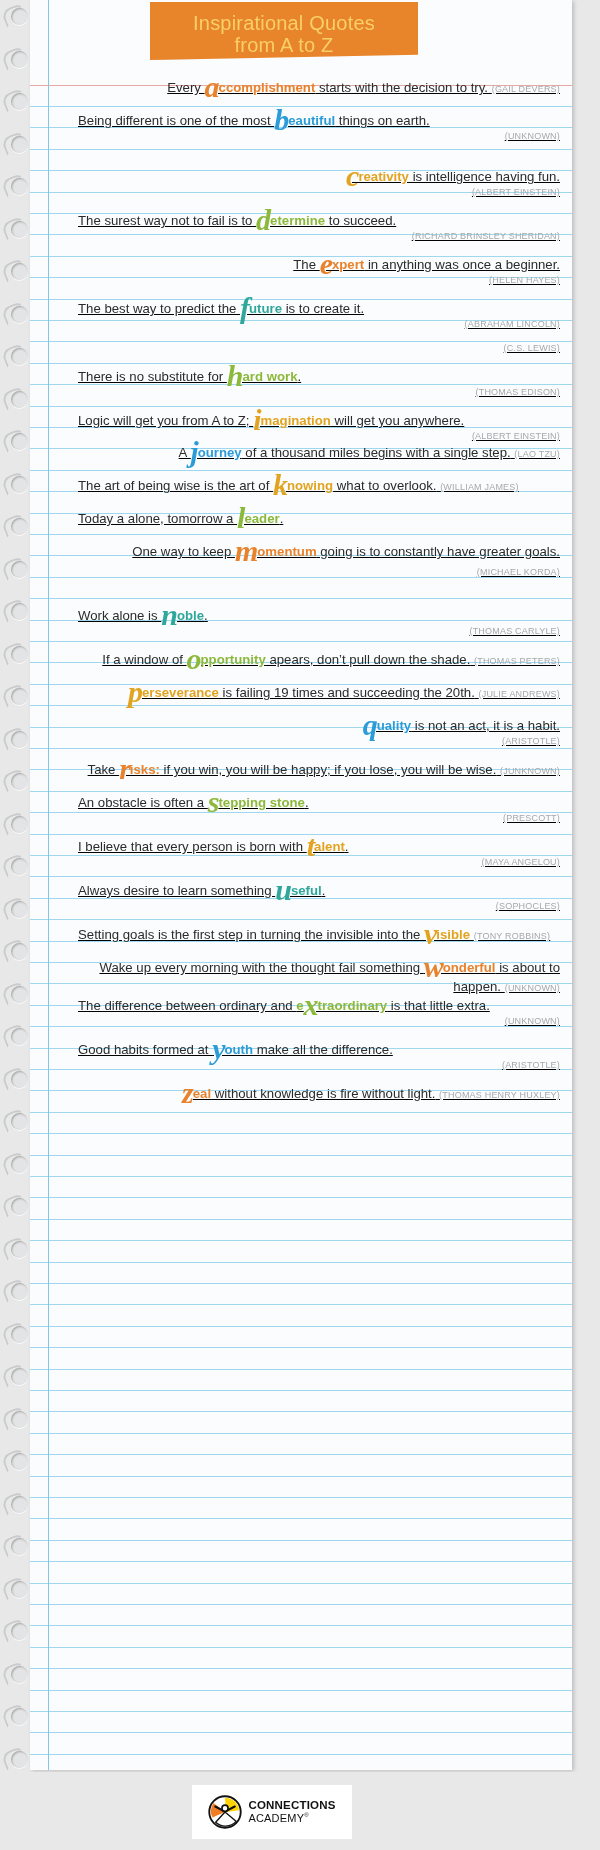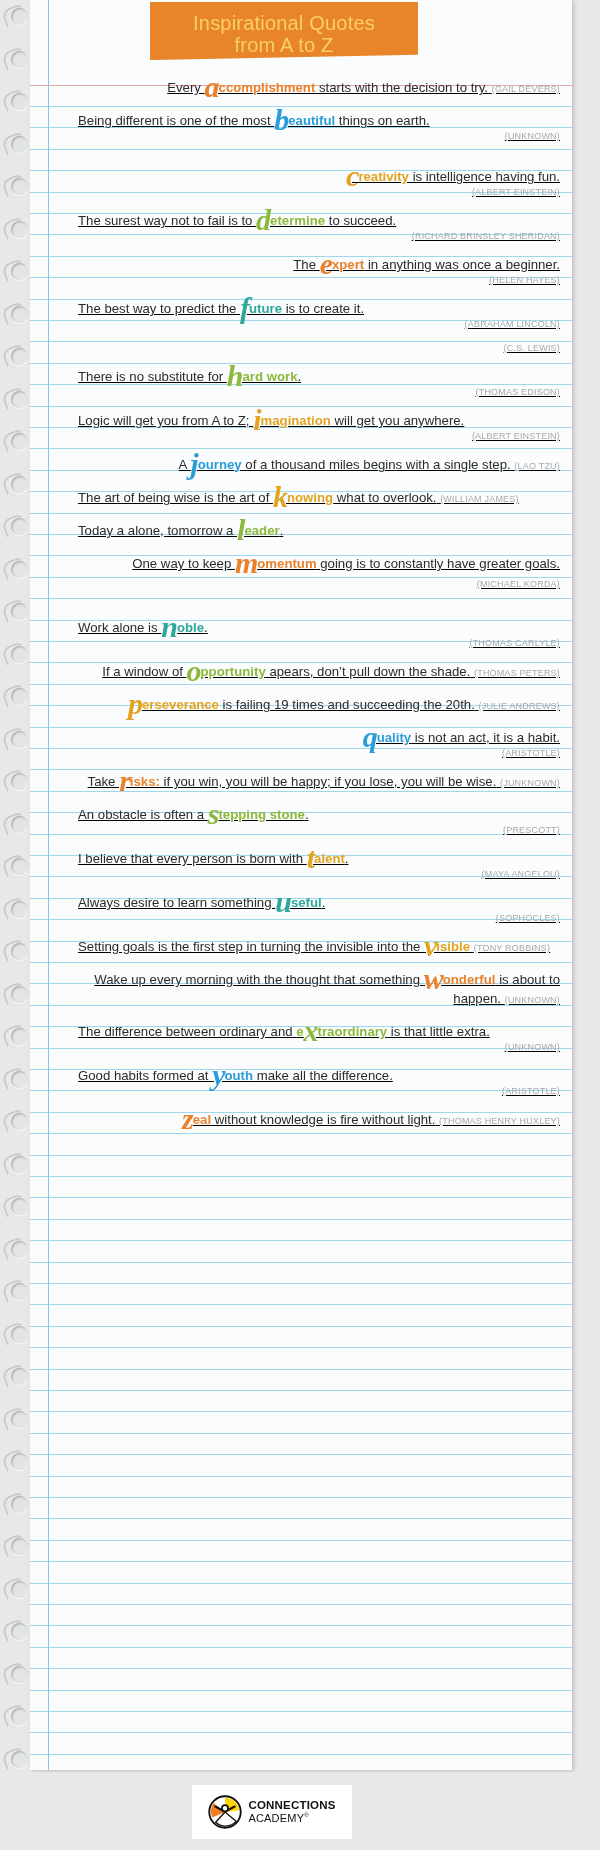--- a/index.html
+++ b/index.html
@@ -215,21 +215,21 @@
           <span class="author block">(C.S. Lewis)</span>
         </div>
         <div class="quote" style="margin-top:14px">
           <p class="qtext center"><span>There is no substitute for </span><span class="drop" style="color:#8cb93b">h</span><span class="word" style="color:#8cb93b">ard work</span><span>.</span></p>
           <span class="author block">(Thomas Edison)</span>
         </div>
         <div class="quote" style="margin-top:14px">
           <p class="qtext center"><span>Logic will get you from A to Z; </span><span class="drop" style="color:#e2a420">i</span><span class="word" style="color:#e2a420">magination</span><span> will get you anywhere.</span></p>
           <span class="author block">(Albert Einstein)</span>
         </div>
-        <div class="quote" style="margin-top:14px">
+        <div class="quote" style="margin-top:2px">
           <p class="qtext right"><span>A </span><span class="drop" style="color:#2b9cd8">j</span><span class="word" style="color:#2b9cd8">ourney</span><span> of a thousand miles begins with a single step.</span> <span class="author inline">(Lao Tzu)</span></p>
         </div>
         <div class="quote" style="margin-top:14px">
           <p class="qtext center"><span>The art of being wise is the art of </span><span class="drop" style="color:#e2a420">k</span><span class="word" style="color:#e2a420">nowing</span><span> what to overlook.</span> <span class="author inline">(William James)</span></p>
         </div>
         <div class="quote" style="margin-top:14px">
           <p class="qtext center"><span>Today a alone, tomorrow a </span><span class="drop" style="color:#8cb93b">l</span><span class="word" style="color:#8cb93b">eader</span><span>.</span></p>
         </div>
         <div class="quote" style="margin-top:14px">
           <p class="qtext right"><span>One way to keep </span><span class="drop" style="color:#e8822c">m</span><span class="word" style="color:#e8822c">omentum</span><span> going is to constantly have greater goals.</span> <span class="author inline">(Michael Korda)</span></p>
@@ -260,23 +260,23 @@
           <span class="author block">(Maya Angelou)</span>
         </div>
         <div class="quote" style="margin-top:14px">
           <p class="qtext center"><span>Always desire to learn something </span><span class="drop" style="color:#2fa79b">u</span><span class="word" style="color:#2fa79b">seful</span><span>.</span></p>
           <span class="author block">(Sophocles)</span>
         </div>
         <div class="quote" style="margin-top:14px">
           <p class="qtext center"><span>Setting goals is the first step in turning the invisible into the </span><span class="drop" style="color:#e2a420">v</span><span class="word" style="color:#e2a420">isible</span><span></span> <span class="author inline">(Tony Robbins)</span></p>
         </div>
         <div class="quote" style="margin-top:14px">
-          <p class="qtext right"><span>Wake up every morning with the thought that something </span><span class="drop" style="color:#e8822c">w</span><span class="word" style="color:#e8822c">onderful</span><span> is about to happen.</span> <span class="author inline">(Unknown)</span></p>
-        </div>
-        <div class="quote" style="margin-top:14px">
+          <p class="qtext right"><span>Wake up every morning with the thought fail something </span><span class="drop" style="color:#e8822c">w</span><span class="word" style="color:#e8822c">onderful</span><span> is about to happen.</span> <span class="author inline">(Unknown)</span></p>
+        </div>
+        <div class="quote" style="">
           <p class="qtext center"><span>The difference between ordinary and </span><span class="word" style="color:#8cb93b">e</span><span class="drop" style="color:#8cb93b">x</span><span class="word" style="color:#8cb93b">traordinary</span><span> is that little extra.</span></p>
           <span class="author block">(Unknown)</span>
         </div>
         <div class="quote" style="margin-top:14px">
           <p class="qtext center"><span>Good habits formed at </span><span class="drop" style="color:#2b9cd8">y</span><span class="word" style="color:#2b9cd8">outh</span><span> make all the difference.</span></p>
           <span class="author block">(Aristotle)</span>
         </div>
         <div class="quote" style="margin-top:14px">
           <p class="qtext right"><span></span><span class="drop" style="color:#e8822c">z</span><span class="word" style="color:#e8822c">eal</span><span> without knowledge is fire without light.</span> <span class="author inline">(Thomas Henry Huxley)</span></p>
         </div>

